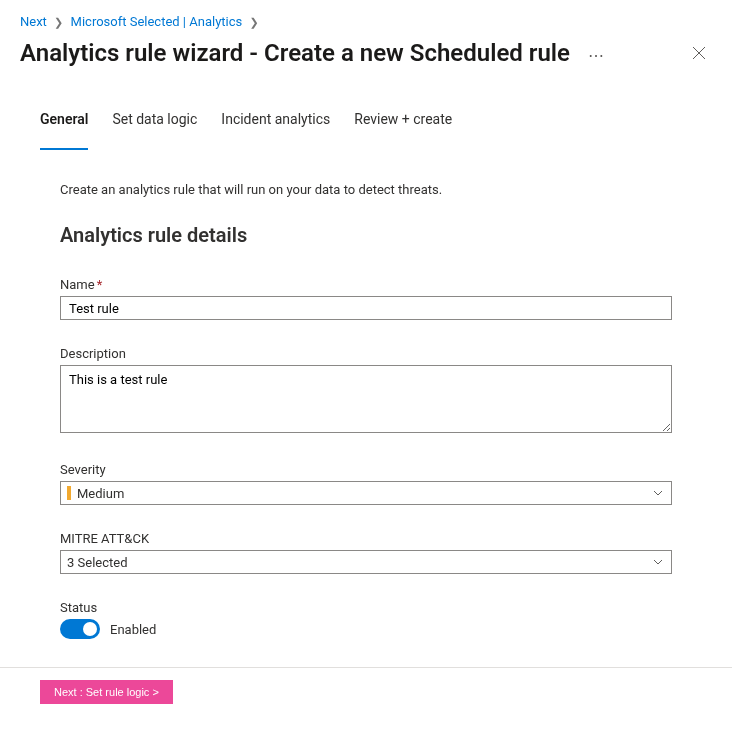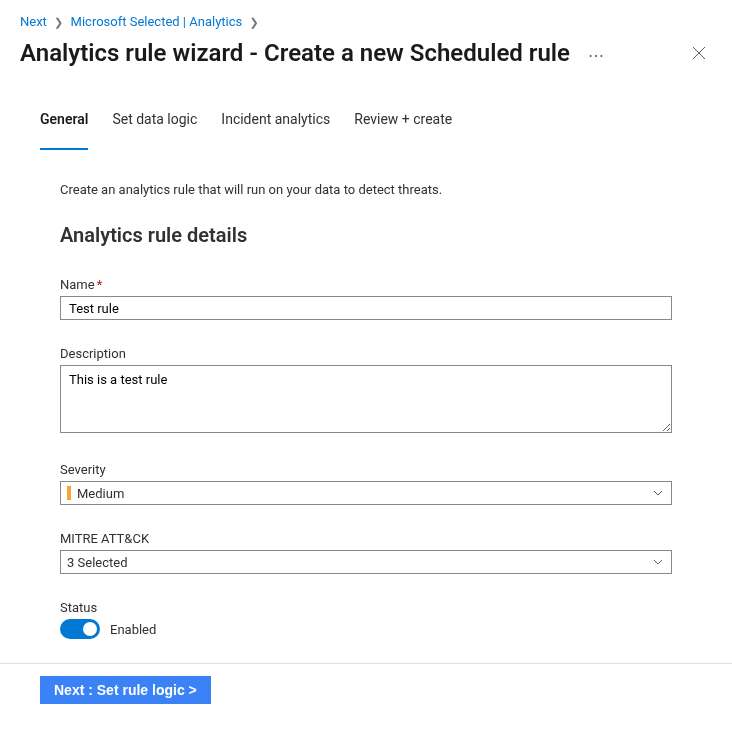--- a/index.html
+++ b/index.html
@@ -188,25 +188,25 @@
 
   
   .footer {
     position: absolute;
     left: 0; right: 0;
     bottom: 48px;
     padding: 12px 20px 0 40px;
     border-top: 1px solid #e1dfdd;
   }
   .primary-btn {
-    background: #3b82f6;
+    background: #ec4899;
     color: #fff;
     border: none;
-    font-size: 14px;
-    font-weight: 700;
+    font-size: 11px;
+    font-weight: 400;
     padding: 6px 14px;
     cursor: pointer;
   }
 </style>
 </head>
 <body>
 
 <nav class="breadcrumb">
   <a>Next</a>
   <span class="sep">❯</span>

